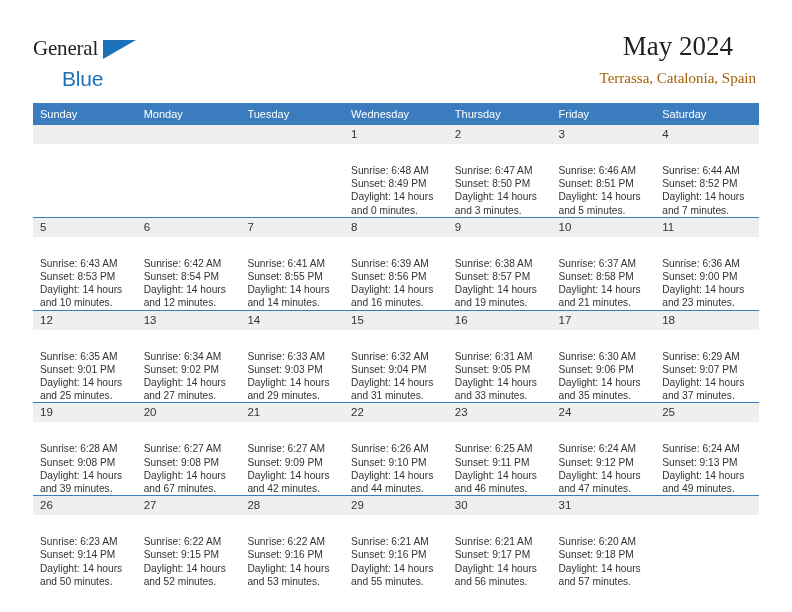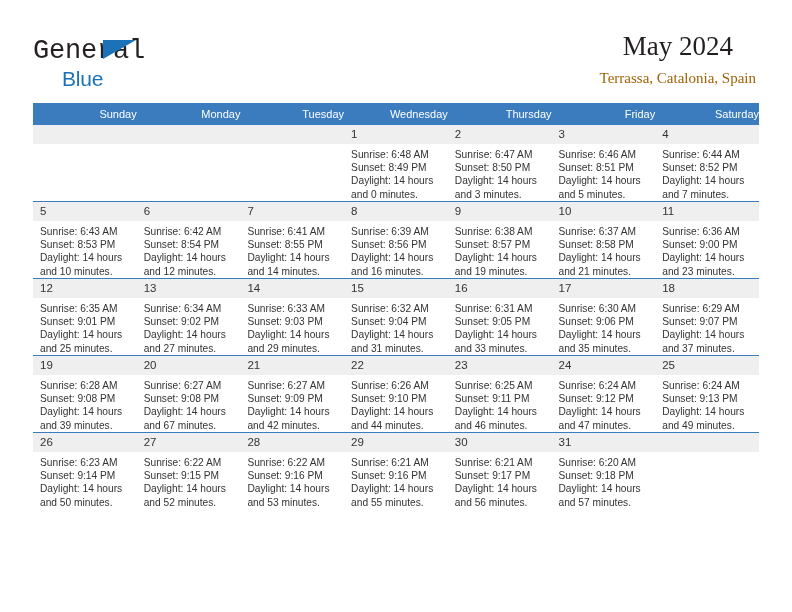--- a/index.html
+++ b/index.html
@@ -33,24 +33,24 @@
     position: absolute;
     left: 33px;
     top: 36px;
     width: 120px;
     height: 48px;
   }
   .logo-general {
     position: absolute;
     left: 0;
     top: 0;
-    font-size: 27px;
+    font-size: 21px;
     letter-spacing: -0.2px;
     color: #231f20;
-    font-family: Liberation Mono, monospace;
+    font-family: Liberation Serif, serif;
   }
   .logo-blue {
     position: absolute;
     left: 29px;
     top: 19px;
     font-size: 21px;
     letter-spacing: -0.2px;
     color: #1b72b8;
     font-family: "Liberation Sans", sans-serif;
     margin-top: 12px;
@@ -96,21 +96,21 @@
   table.cal {
     border-collapse: collapse;
     width: 726px;
     table-layout: fixed;
   }
   table.cal th {
     background: #3a7cbe;
     color: #ffffff;
     font-size: 11px;
     font-weight: normal;
-    text-align: right;
+    text-align: left;
     padding: 5px 0 5px 7px;
     height: 12px;
     border: none;
   }
   table.cal td {
     vertical-align: top;
     padding: 0;
     border: none;
     border-top: 1px solid #3a7cbe;
     height: 76px;
@@ -124,21 +124,21 @@
     font-size: 11.5px;
     color: #333333;
     padding: 3px 0 3px 7px;
     line-height: 13px;
     height: 13px;
   }
   .daynum.empty {
     color: transparent;
   }
   .info {
-    padding: 4px 6px 0 7px;
+    padding: 20px 6px 0 7px;
     font-size: 10.2px;
     line-height: 13.2px;
     color: #333333;
   }
   .info div {
     white-space: nowrap;
   }
   .info .daylight {
     white-space: normal;
   }

